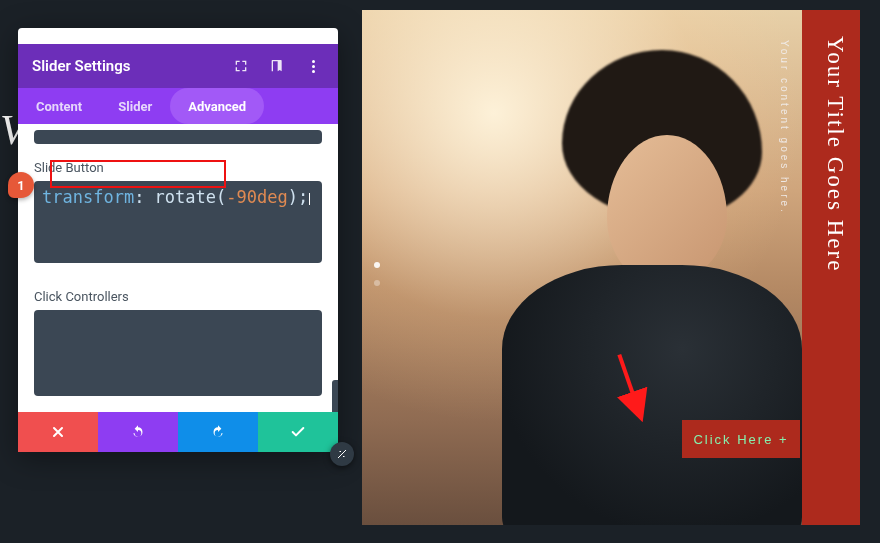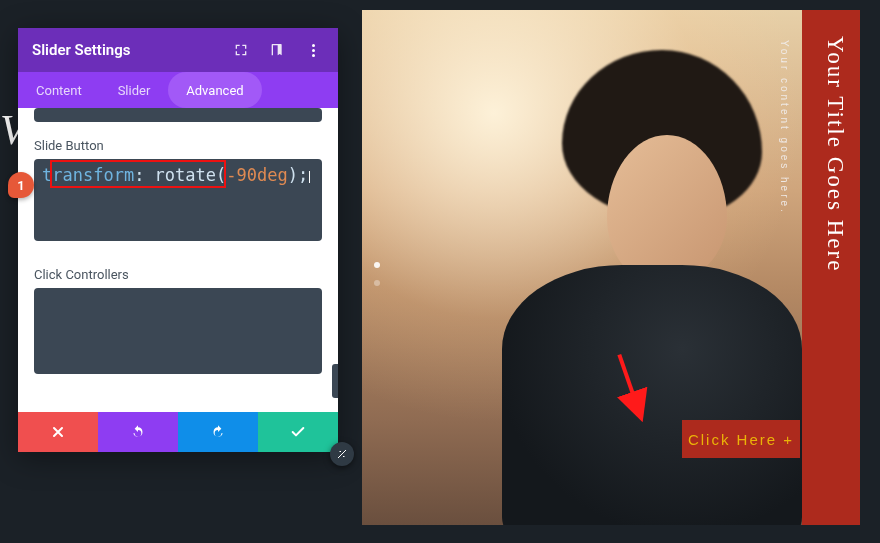--- a/index.html
+++ b/index.html
@@ -17,36 +17,36 @@
   
   .panel {
     position: absolute; left: 18px; top: 28px;
     width: 320px; height: 424px;
     background: #fff; border-radius: 4px 4px 0 0;
     box-shadow: 0 6px 30px rgba(0,0,0,.4);
     display: flex; flex-direction: column;
   }
   .panel-header {
     background: #6c2eb9; height: 44px;
-    display:flex; align-items:center; padding:0 14px; gap:14px;
+    display:flex; align-items:center; padding:0 14px; gap:14px;margin-top:16px;
   }
   .panel-title { color:#fff; font-size:15px; font-weight:600; flex:1; }
   .hdr-icon { width:22px; height:22px; display:flex; align-items:center; justify-content:center; cursor:pointer; }
   .hdr-icon svg { width:16px; height:16px; fill:#fff; opacity:.88; }
   .kebab { display:flex; flex-direction:column; gap:2px; align-items:center; justify-content:center;}
   .kebab span{ width:3px;height:3px;background:#fff;border-radius:50%;}
   .tabs {
     background:#8e3df2; height:36px; display:flex; align-items:stretch;
   }
   .tab {
     color:#e6d6fb; font-size:13px; padding:0 18px; display:flex; align-items:center;
-    cursor:pointer; font-weight:400;
+    cursor:pointer; font-weight:700;
   }
   .tab.active { background:#a259f7; color:#fff;border-radius:18px; }
-  .body { flex:1; padding:0 16px 0 16px; overflow:hidden; position:relative;}
+  .body { flex:1; padding:6px 16px 0 16px; overflow:hidden; position:relative;}
   .top-dark { height:14px; background:#3b4754; border-radius:4px; margin-bottom:16px;}
   .field-label { color:#4a5560; font-size:13px; margin:4px 0 6px; }
   .code-box {
     background:#3b4754; border-radius:4px; height:82px; position:relative; overflow:hidden;
     font-family:Menlo,Consolas,monospace; font-size:17px; color:#cfe1ef; padding:6px 8px;
   }
   .code-box.small { height:86px; }
   .code-line .kw { color:#6fb4e0;}
   .code-line .fn { }
   .code-line .str { color:#e08a52;}
@@ -100,21 +100,21 @@
   }
   .vsub{
     position:absolute; right:70px; top:30px; color:#f2efef; font-size:10px;
     writing-mode:vertical-rl; letter-spacing:3px; font-family:Arial,sans-serif; opacity:.9;
   }
   .dots{position:absolute;left:12px;top:252px;display:flex;flex-direction:column;gap:12px;}
   .dots span{width:6px;height:6px;border-radius:50%;background:rgba(255,255,255,.9);} 
   .dots span.inactive{background:rgba(255,255,255,.35);} 
   .cta{
     position:absolute; left:320px; top:410px; width:118px; height:38px;
-    background:#ad2a1d; color:#eab308; font-size:15px; letter-spacing:2px;
+    background:#ad2a1d; color:#86efac; font-size:13px; letter-spacing:2px;
     display:flex;align-items:center;justify-content:center; font-family:Arial,sans-serif;
     cursor:pointer;
   }
   .arrow{position:absolute;left:228px;top:348px;transform:rotate(30deg);} 
   .arrow svg{width:80px;height:80px;}
 </style>
 </head>
 <body>
 
 <div class="stray">V</div>

